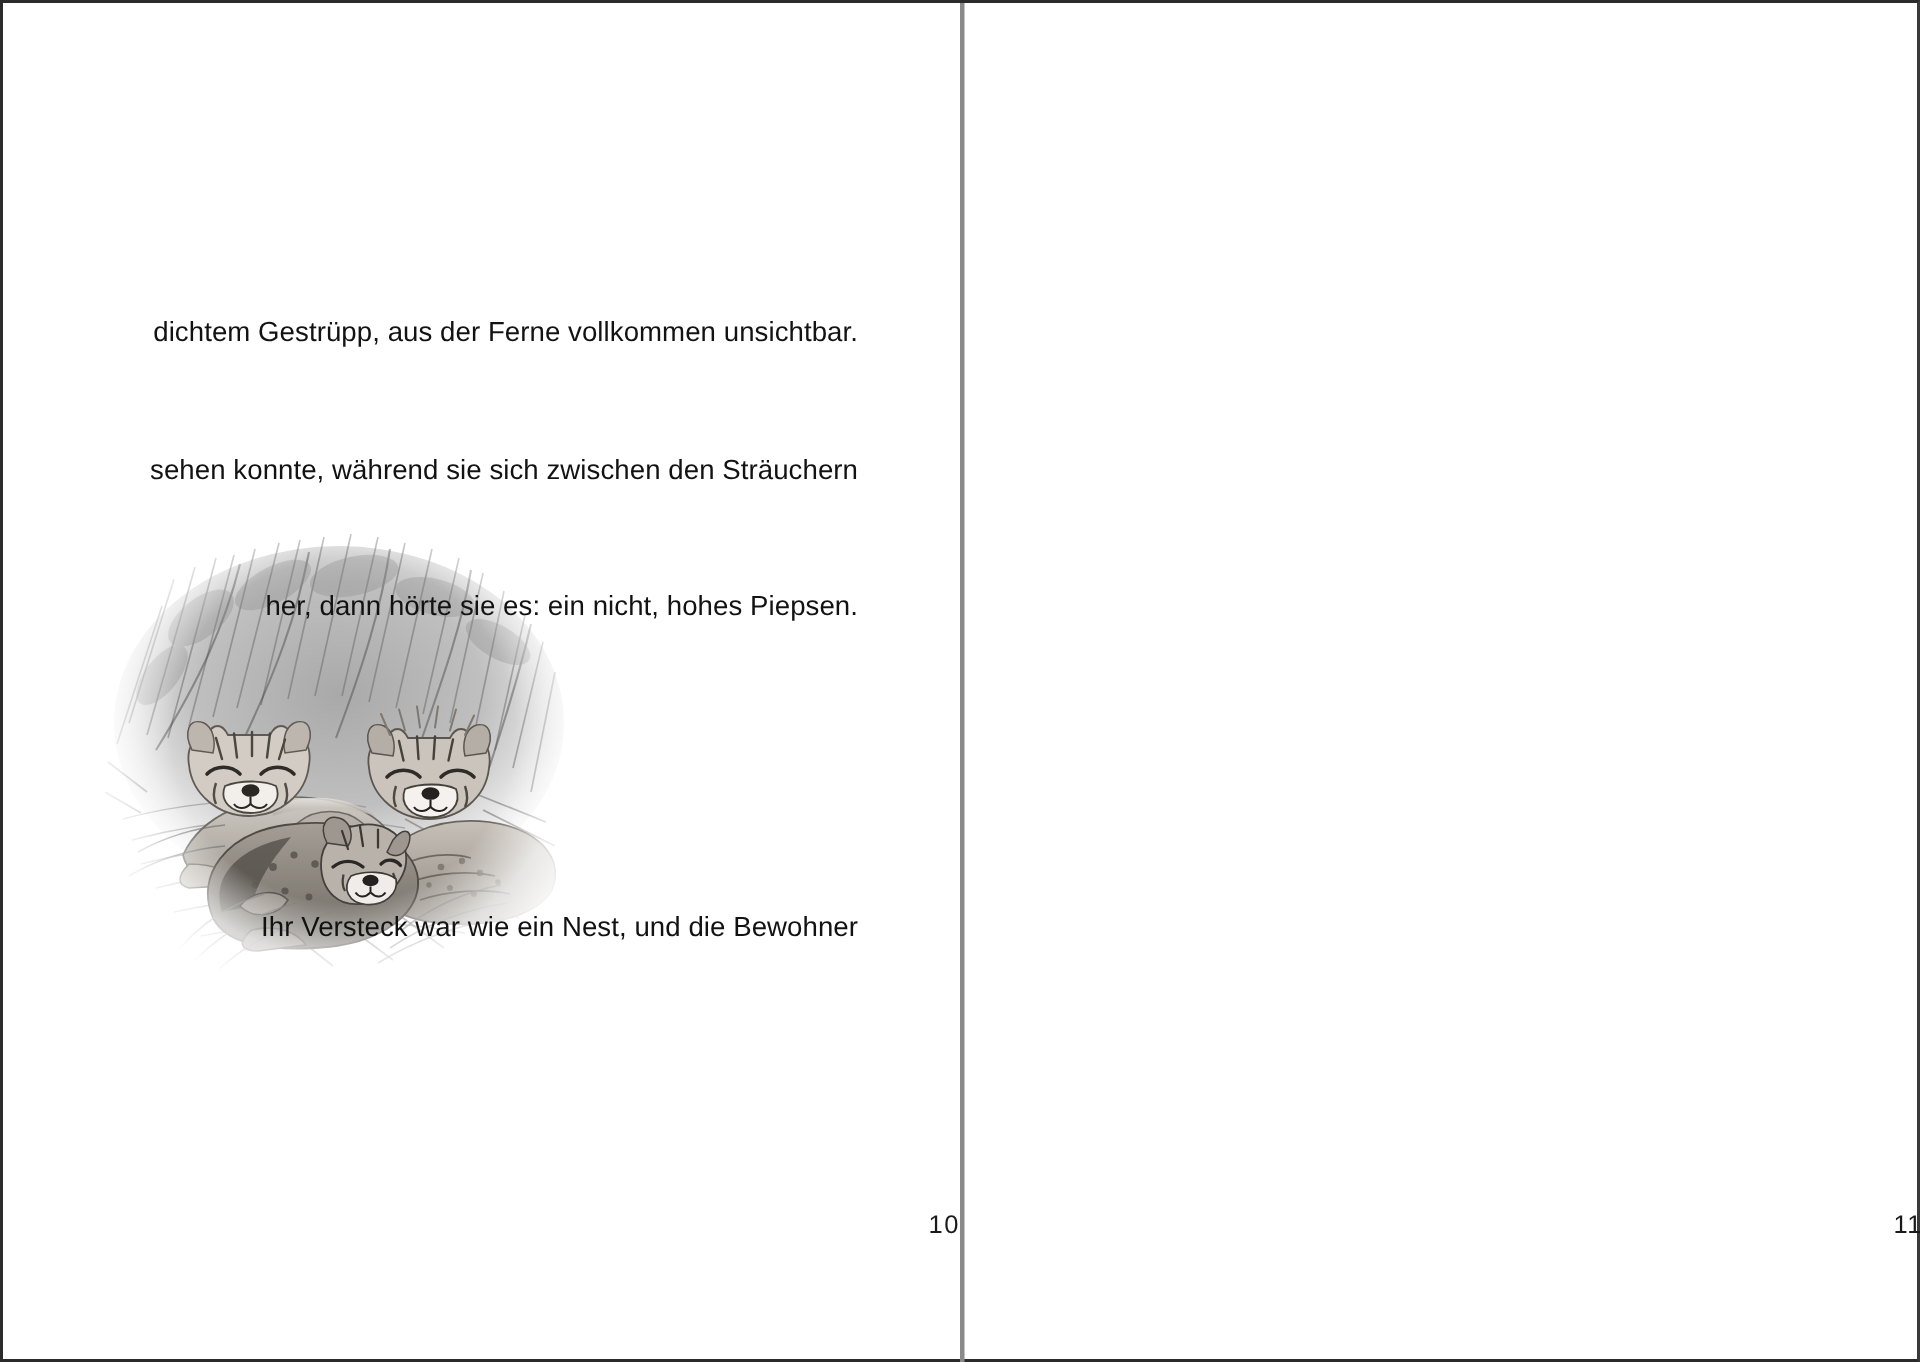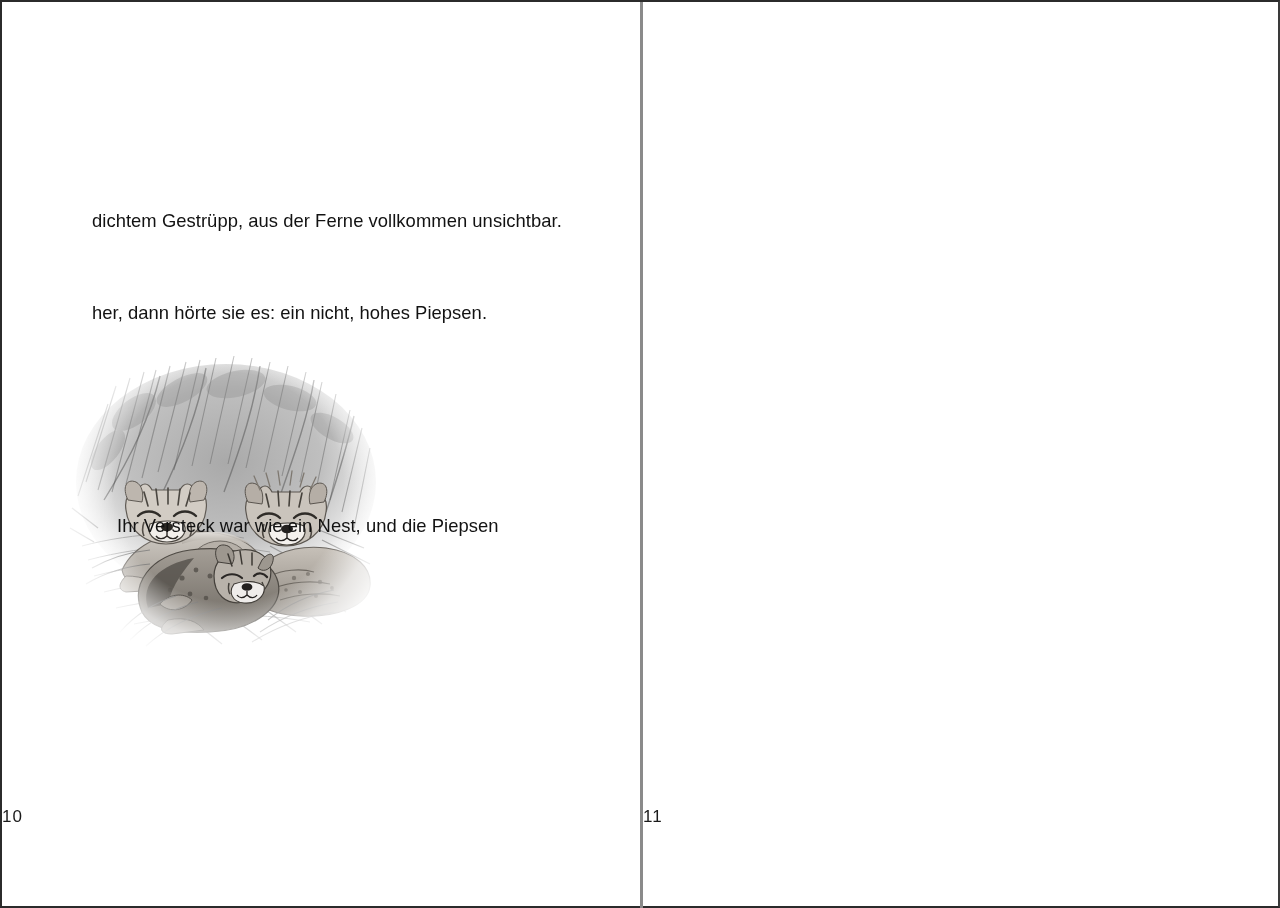--- a/index.html
+++ b/index.html
@@ -50,39 +50,39 @@
   .textblock {
     position: absolute;
     color: #121212;
     font-size: 18.4px;
     line-height: 30.5px;
     letter-spacing: 0.05px;
     white-space: pre-wrap;
   }
   .tb-left   { left: 90px;  top: 82px;  width: 480px; }
 
-  .para { margin: 0; }
+  .para { margin: 0; text-align: right; }
   .indent { text-indent: 25px; }
 
   
   .illo {
     position: absolute;
     left: 62px;
     top: 330px;
     width: 330px;
     height: 330px;
     pointer-events: none;
   }
   .illo svg { display: block; width: 100%; height: 100%; }
 
   
   .folio {
     position: absolute;
     width: 100%;
-    text-align: left;
+    text-align: right;
     font-size: 17px;
     color: #1a1a1a;
     top: 805px;
     letter-spacing: 1px;
   }
 
   .line { display: block; }
 </style>
 </head>
 <body>
@@ -343,24 +343,25 @@
           <path d="M22 252 C42 240 64 234 86 232"></path>
         </g>
 
         <rect x="0" y="0" width="330" height="330" fill="url(#vig)"></rect>
       </svg>
     </div>
 
     <div class="textblock tb-left">
       <div class="para">
         <span class="line">dichtem Gestrüpp, aus der Ferne vollkommen unsichtbar.</span>
+        <span class="line">sehen konnte, während sie sich zwischen den Sträuchern</span>
         <span class="line">her, dann hörte sie es: ein nicht, hohes Piepsen.</span>
       </div>
       <div class="para indent">
-        <span class="line">Ihr Versteck war wie ein Nest, und die Piepsen</span>
+        <span class="line">Ihr Versteck war wie ein Nest, und die Bewohner</span>
       </div>
       
       
       
       
     </div>
 
     <div class="folio">10</div>
   </div>
 

